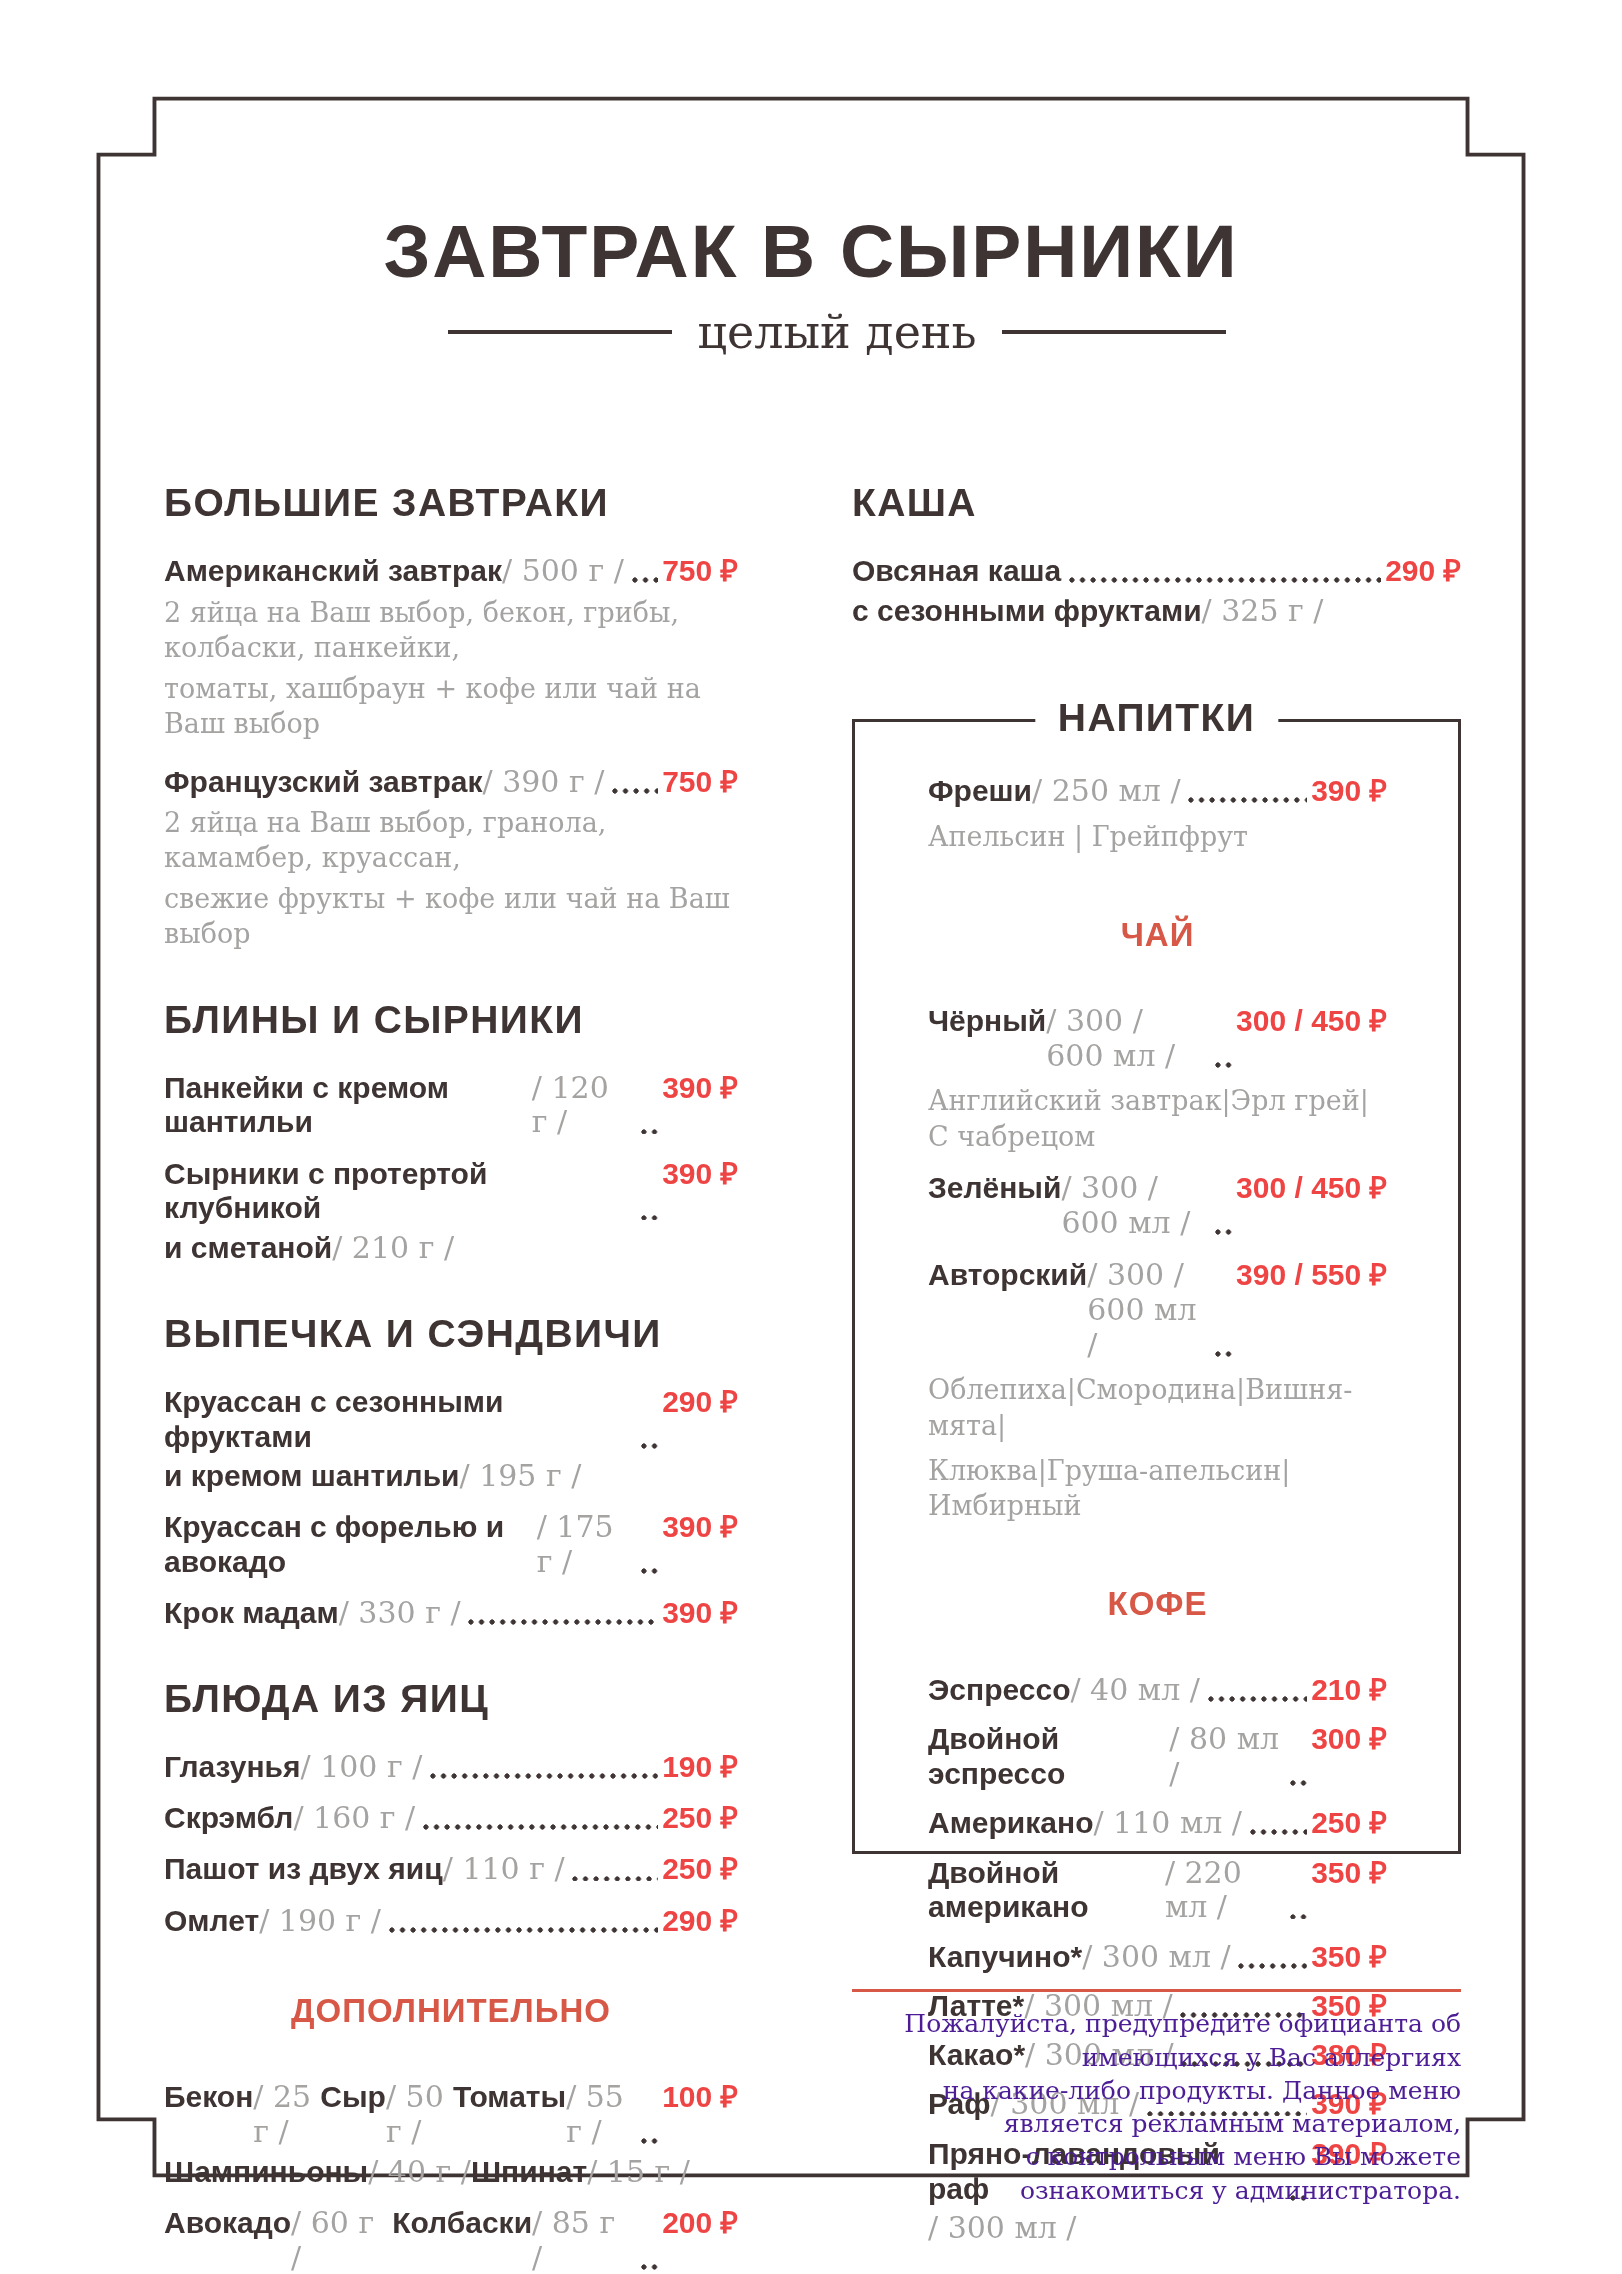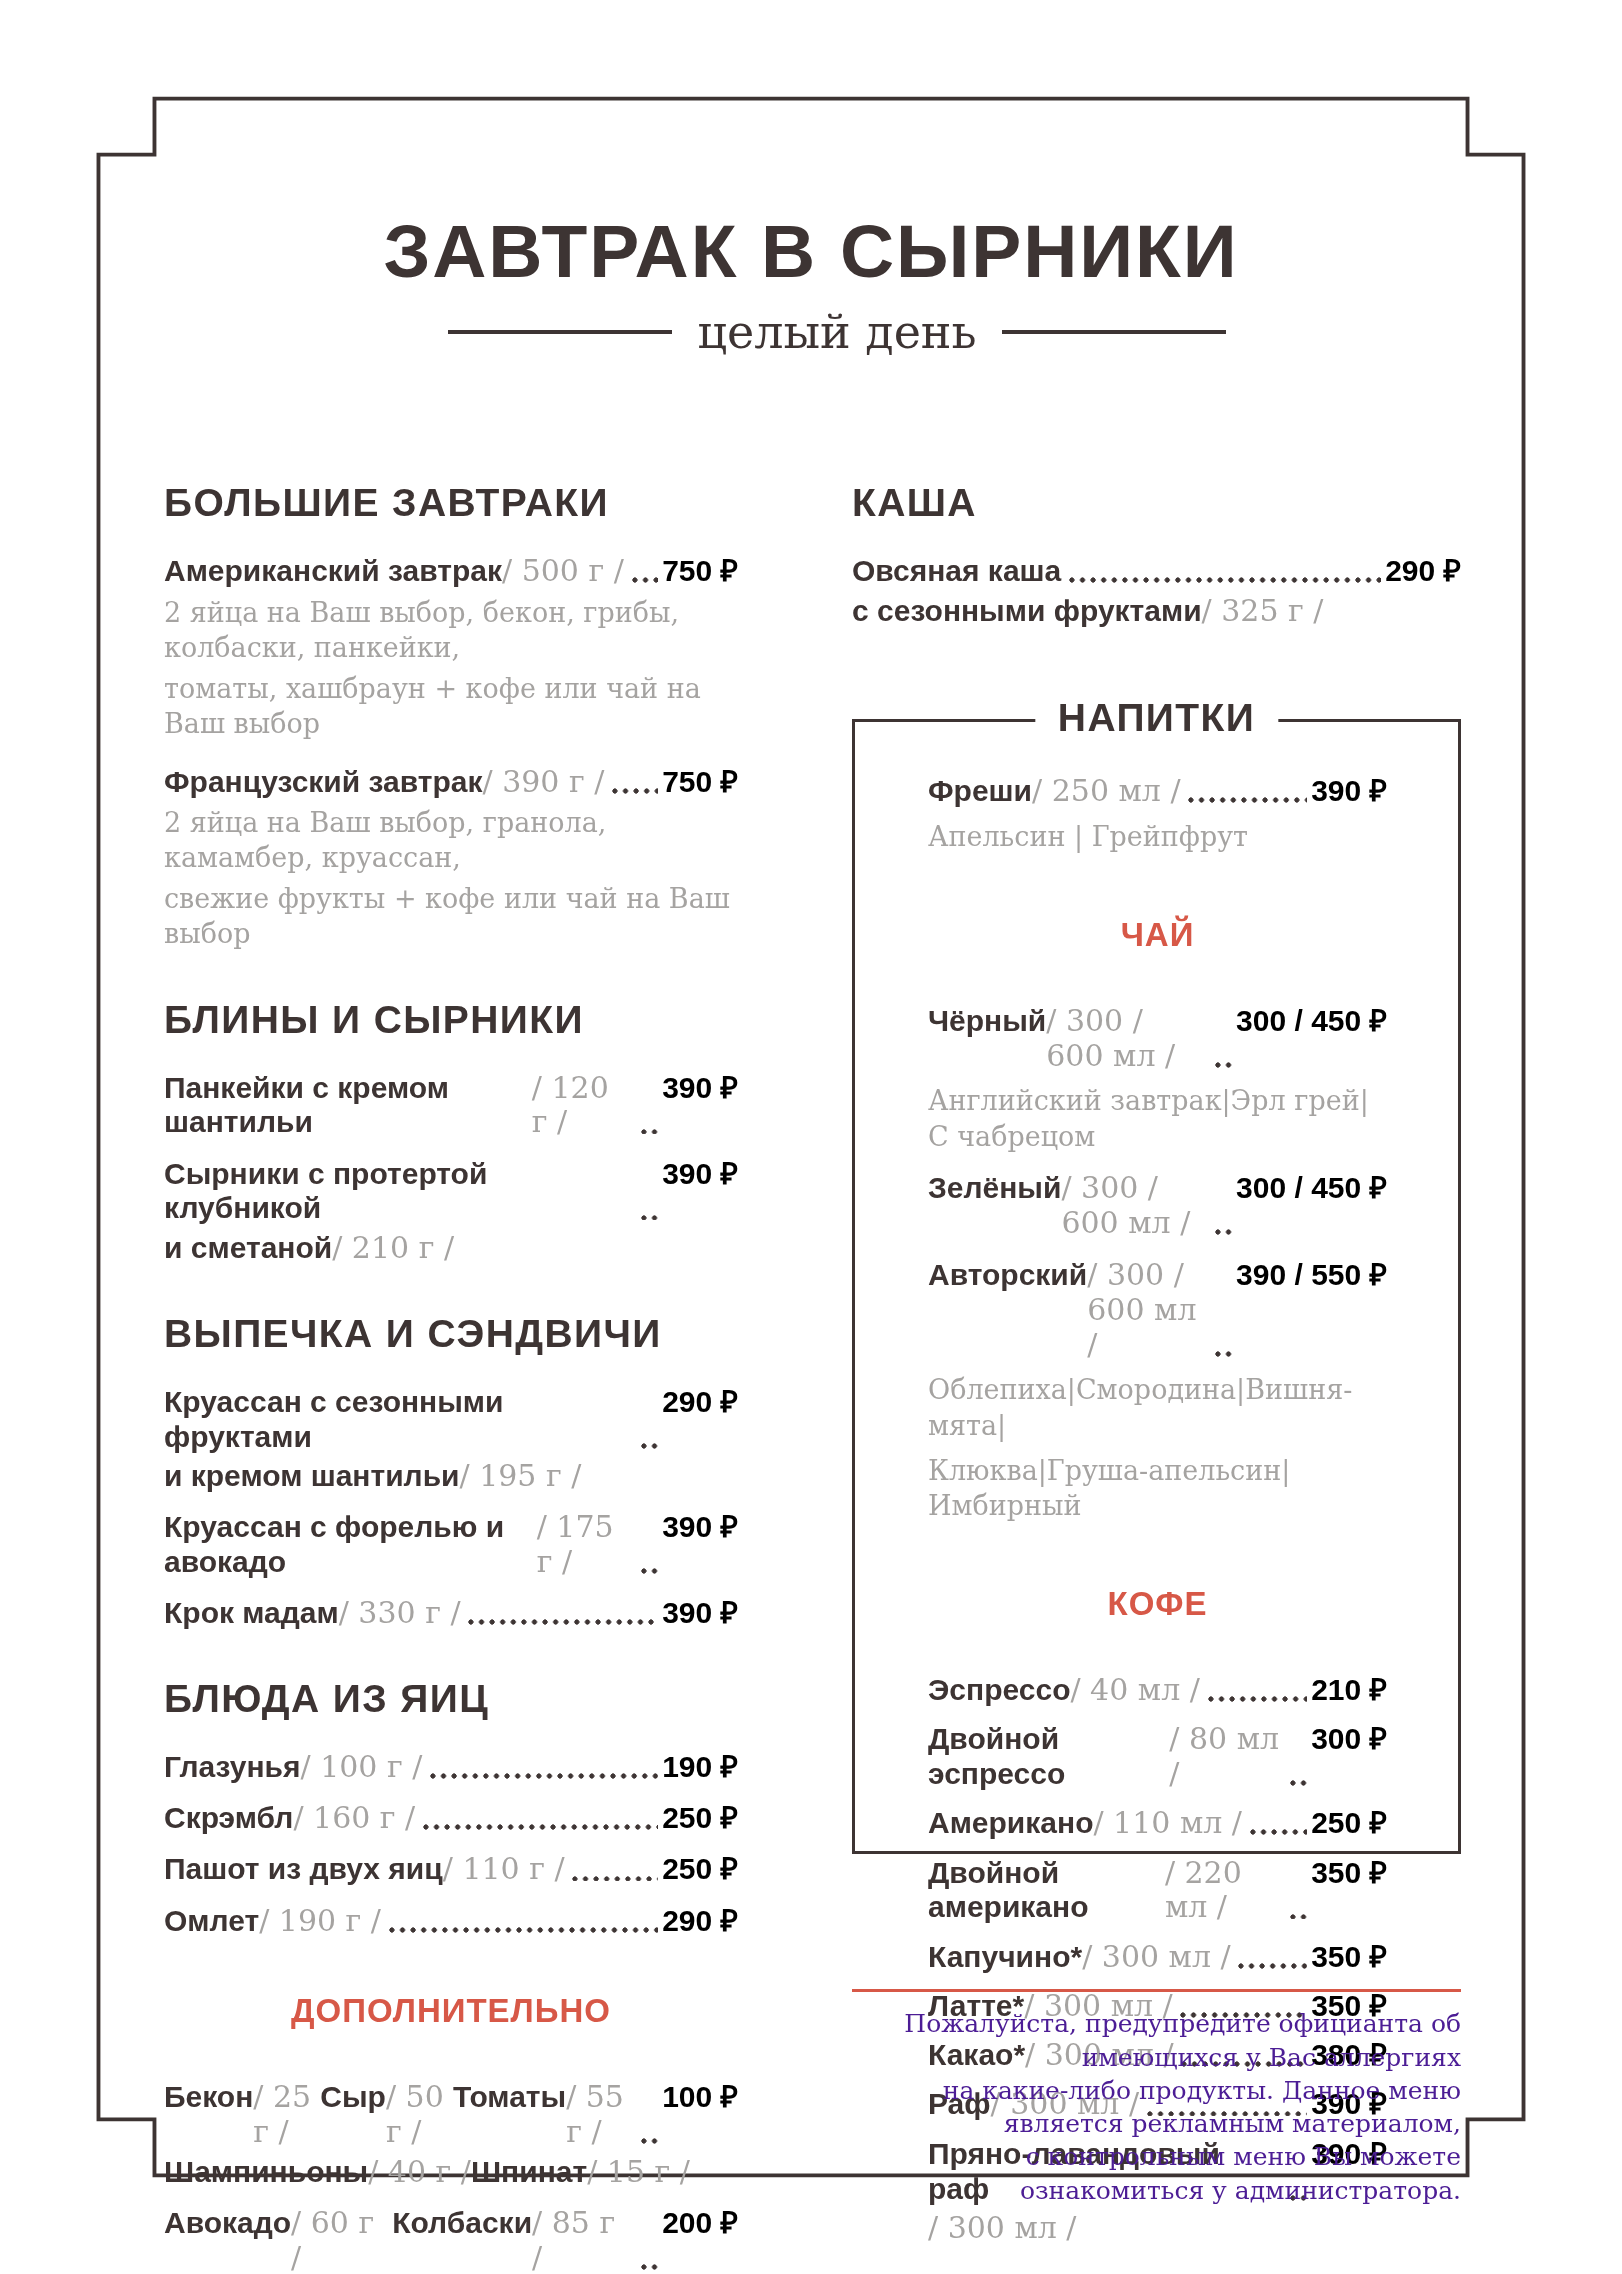--- a/index.html
+++ b/index.html
@@ -24,21 +24,21 @@
 
   .menu-item{margin-bottom:16.4px;}
   .menu-item.with-desc{margin-bottom:24px;}
   .irow{display:flex;align-items:baseline;font-size:30px;line-height:1.16;}
   .irow.cont{margin-top:4.8px;}
   .pn{font-weight:600;color:#3D3433;}
   .pp{font-family:"DejaVu Serif","Liberation Serif",serif;color:#A5A3A1;font-weight:400;}
   .dots{flex:1 1 auto;align-self:flex-end;height:5.8px;min-width:17.4px;margin:0 3.9px 5.8px 7.7px;
       background-image:radial-gradient(circle at 2.9px 2.9px,#3D3433 2.3px,transparent 2.8px);
       background-size:10.6px 5.8px;background-repeat:repeat-x;}
-  .price{font-weight:700;color:#000000;white-space:nowrap;}
+  .price{font-weight:700;color:#ef4444;white-space:nowrap;}
   .desc{font-family:"DejaVu Serif","Liberation Serif",serif;color:#A5A3A1;font-size:27px;
       line-height:1.3;margin-top:5.8px;}
 
   .subhead{display:flex;align-items:center;gap:21px;margin:33px 0 29px 0;flex-direction:column;}
   .subhead .rule{flex:1;height:2.9px;background:#D75847;}
   .subhead .lbl{font-size:33px;font-weight:700;letter-spacing:1px;color:#D75847;white-space:nowrap;}
 
   .divider{height:2.9px;background:#D75847;margin:29px 0 27px 0;}
   .divider.dark{height:3.9px;background:#3D3433;margin:52px 0 0 0;}
 

